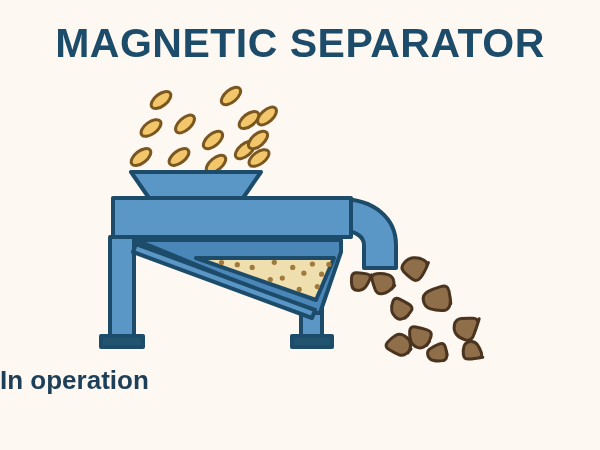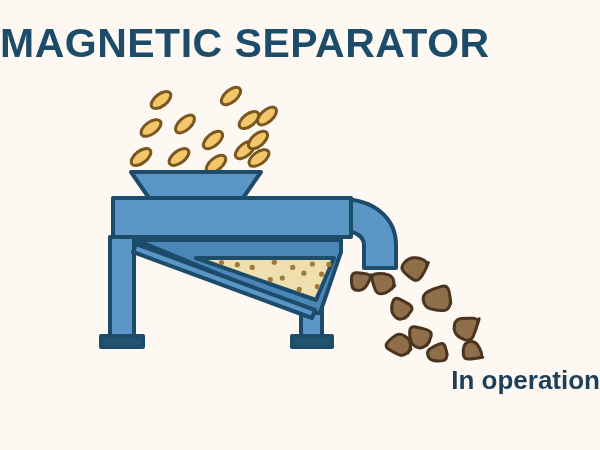--- a/index.html
+++ b/index.html
@@ -18,34 +18,35 @@
     width: 600px;
     height: 450px;
     background: #fdf8f2;
     overflow: hidden;
   }
   #title {
     position: absolute;
     left: 0;
     top: 22px;
     width: 600px;
+    text-align: center;
     font-family: "Liberation Sans", sans-serif;
     font-weight: bold;
     font-size: 41px;
     letter-spacing: 0.5px;
     color: #1d4c6b;
     line-height: 1.05;
     white-space: nowrap;
   }
   #caption {
     position: absolute;
     left: 0;
     top: 366px;
     width: 600px;
-    text-align: right;
+    text-align: left;
     font-family: "Liberation Sans", sans-serif;
     font-weight: bold;
     font-size: 26px;
     color: #1d3f58;
     line-height: 1.1;
     white-space: nowrap;
   }
   #illustration {
     position: absolute;
     left: 0;

